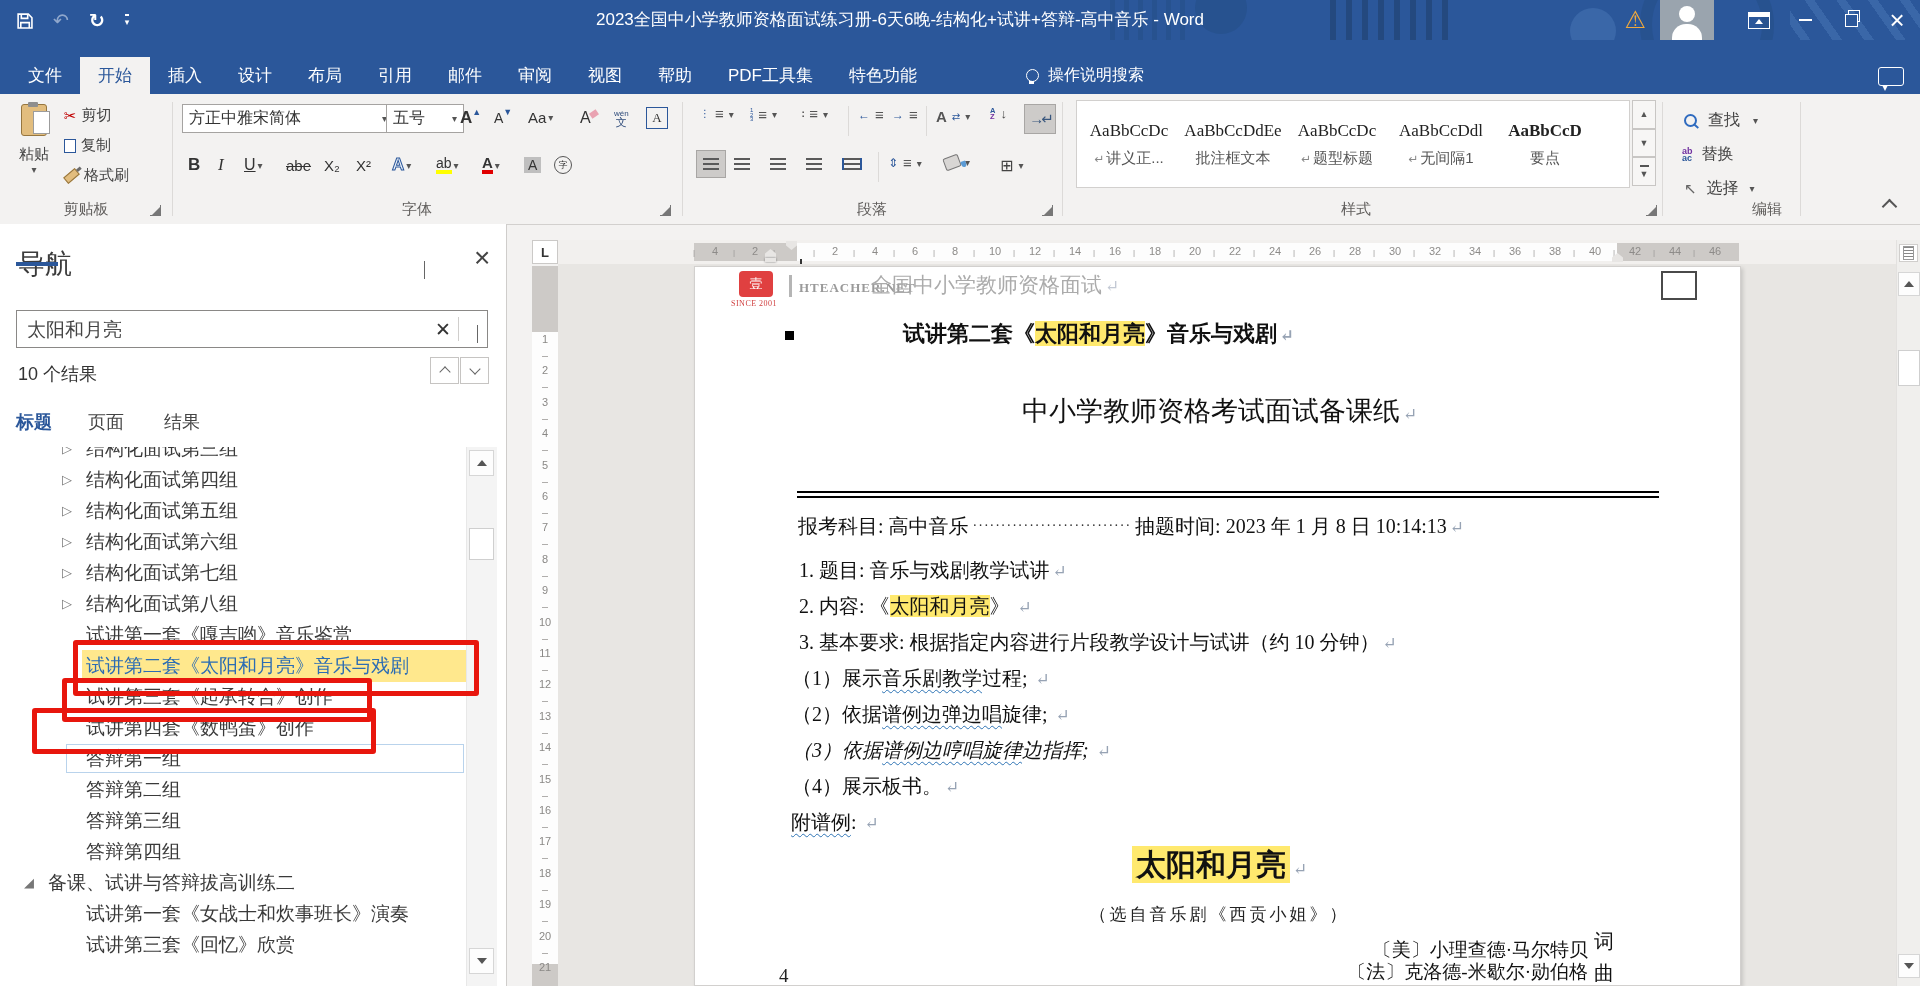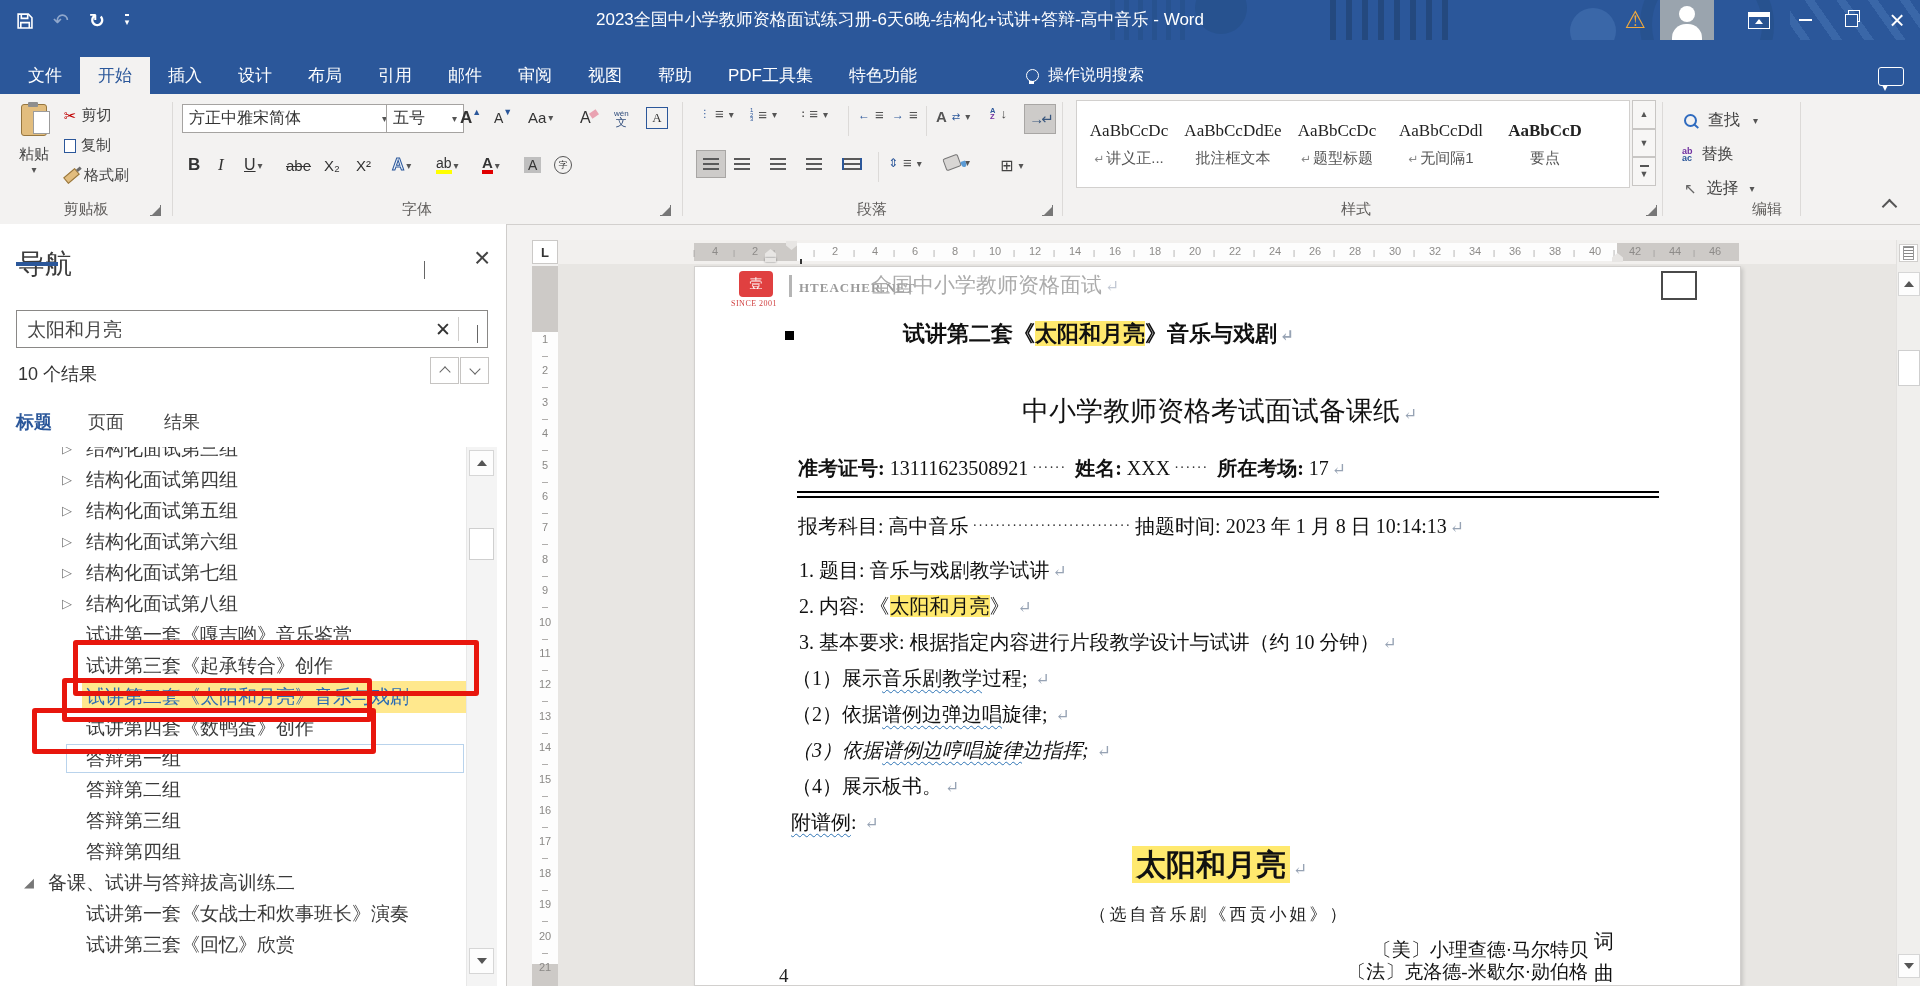--- a/index.html
+++ b/index.html
@@ -525,24 +525,24 @@
           <span class="navlbl">结构化面试第七组</span>
         </div>
         <div class="nav-row lvl2 hasexp">
           <span class="exp">▷</span>
           <span class="navlbl">结构化面试第八组</span>
         </div>
         <div class="nav-row lvl2">
           <span class="navlbl">试讲第一套《嘎吉哟》音乐鉴赏</span>
         </div>
         <div class="nav-row lvl2">
+          <span class="hitfill">试讲第二套《太阳和月亮》音乐与戏剧</span>
+        </div>
+        <div class="nav-row lvl2">
           <span class="navlbl">试讲第三套《起承转合》创作</span>
-        </div>
-        <div class="nav-row lvl2">
-          <span class="hitfill">试讲第二套《太阳和月亮》音乐与戏剧</span>
         </div>
         <div class="nav-row lvl2">
           <span class="navlbl">试讲第四套《数鸭蛋》创作</span>
         </div>
         <div class="nav-row lvl2 outlined">
           <span class="navlbl">答辩第一组</span>
         </div>
         <div class="nav-row lvl2">
           <span class="navlbl">答辩第二组</span>
         </div>
@@ -692,25 +692,20 @@
     <div class="page serif">
       <div class="logo">壹</div>
       <div class="since">SINCE 2001</div>
       <div class="hbar"></div>
       <div class="brand">HTEACHER.NET</div>
       <div class="hgray"><span>全国中小学教师资格面试</span><span class="pmark" style="color:#c3c9d4">↵</span></div>
       <div class="hbox"></div>
       <div class="sqbullet"></div>
       <div class="dochead"><span>试讲第二套《</span><span class="dochl">太阳和月亮</span><span>》音乐与戏剧</span><span class="pmark">↵</span></div>
       <div class="papertitle"><span>中小学教师资格考试面试备课纸</span><span class="pmark">↵</span></div>
-      <div class="infoline">
-        <b>准考证号: </b><span>13111623508921</span><span class="dots">······</span>
-        <b>姓名: </b><span>XXX</span><span class="dots">······</span>
-        <b>所在考场: </b><span>17</span><span class="pmark">↵</span>
-      </div>
       <div class="dblrule"></div>
       <div class="subjline">
         <span>报考科目: 高中音乐</span><span class="dots">····························</span><span>抽题时间: 2023 年 1 月 8 日 10:14:13</span><span class="pmark">↵</span>
       </div>
       <div id="doclines">
           <div class="doc-line serif" style="top: 290px; left: 104px;"><span>1. 题目: 音乐与戏剧教学试讲</span><span class="pmark">↵</span></div>
           <div class="doc-line serif" style="top: 326px; left: 104px;"><span>2. 内容: 《</span><span class="dochl">太阳和月亮</span><span>》 </span><span class="pmark">↵</span></div>
           <div class="doc-line serif" style="top: 362px; left: 104px;"><span>3. 基本要求: 根据指定内容进行片段教学设计与试讲（约 10 分钟）</span><span class="pmark">↵</span></div>
           <div class="doc-line serif" style="top: 398px; left: 97px;"><span>（1）展示</span><span class=" wavy">音乐剧教学</span><span>过程; </span><span class="pmark">↵</span></div>
           <div class="doc-line serif" style="top: 434px; left: 97px;"><span>（2）依据</span><span class=" wavy">谱例边弹边唱</span><span>旋律; </span><span class="pmark">↵</span></div>

